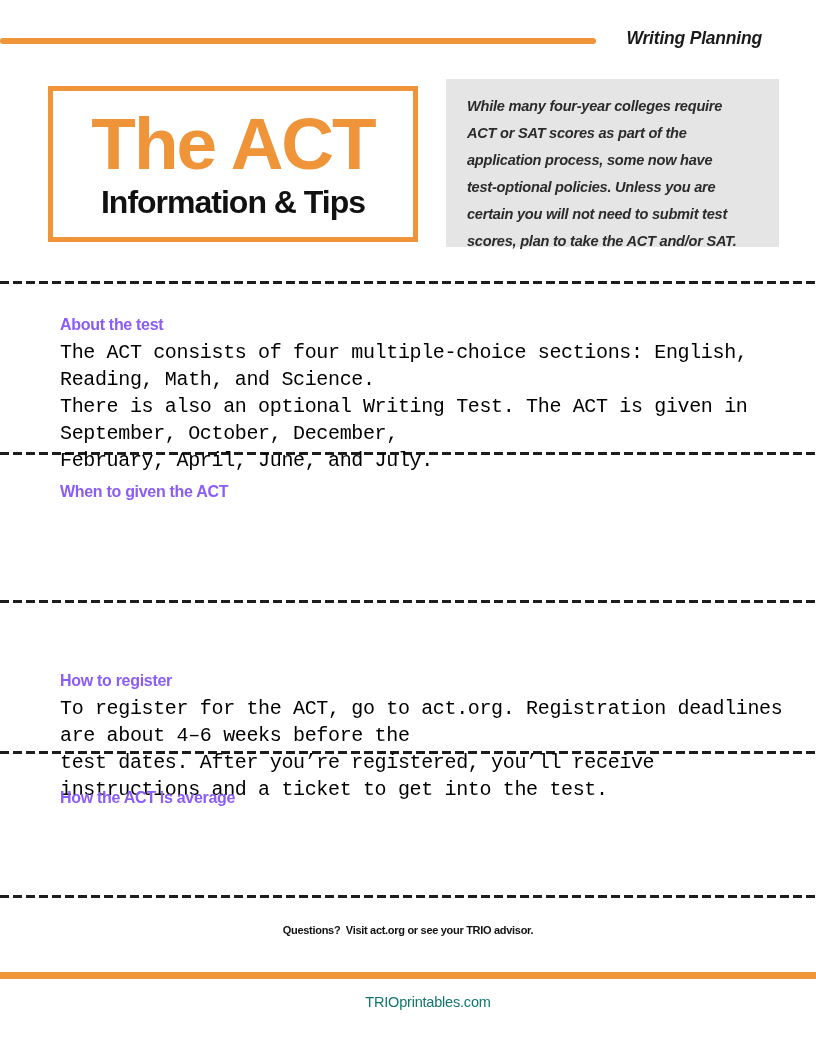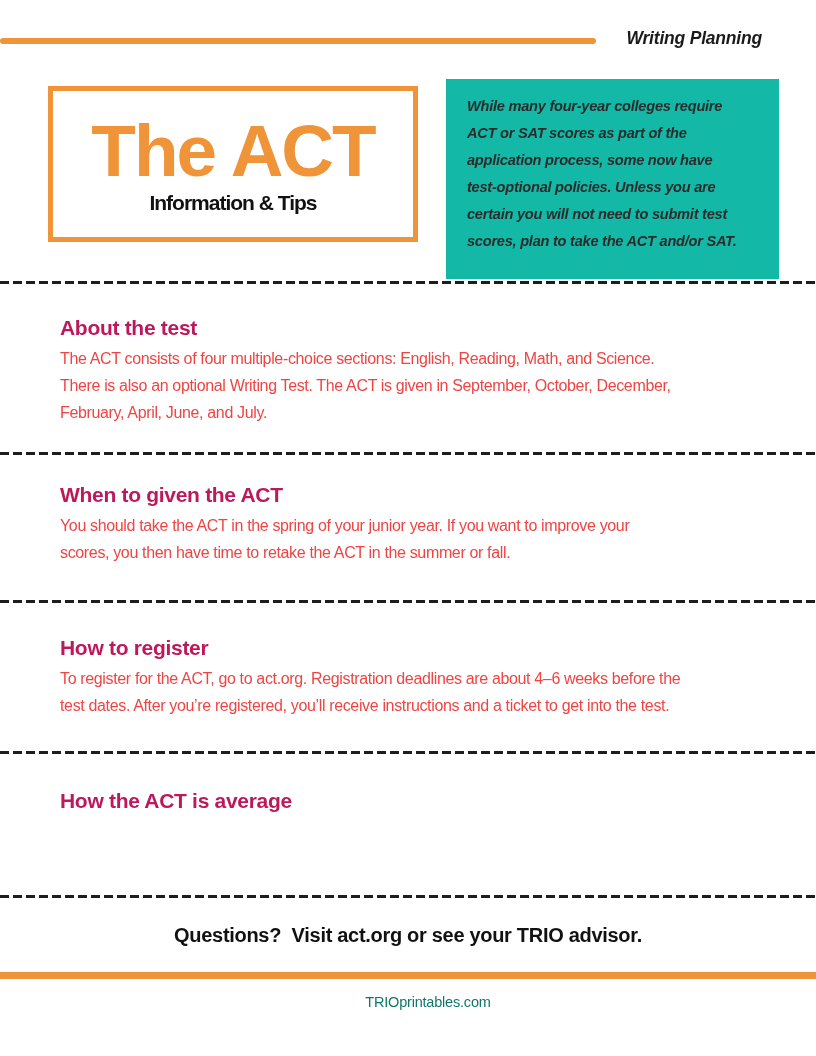--- a/index.html
+++ b/index.html
@@ -58,35 +58,35 @@
   .title-main {
     font-size: 73px;
     font-weight: bold;
     line-height: 1.0;
     letter-spacing: -2px;
     color: #F0943A;
     white-space: pre;
   }
   .title-sub {
     margin-top: 4px;
-    font-size: 21px;
+    font-size: 32px;
     font-weight: bold;
     letter-spacing: -1px;
     color: #111111;
     white-space: pre;
   }
 
   
   .intro-box {
     position: absolute;
     left: 446px;
     top: 79px;
     width: 333px;
-    height: 200px;
-    background: #14b8a6;
+    height: 168px;
+    background: #e5e5e5;
     box-sizing: border-box;
     padding: 14px 10px 0 21px;
   }
   .intro-text {
     font-size: 14.6px;
     font-weight: bold;
     font-style: italic;
     letter-spacing: -0.25px;
     line-height: 27px;
     color: #2b2b2b;
@@ -108,46 +108,47 @@
   .dash-5 { top: 895px; }
 
   
   .section {
     position: absolute;
     left: 60px;
     width: 730px;
   }
   .sec-1 { top: 316px; }
   .sec-2 { top: 483px; }
-  .sec-3 { top: 636px; }
+  .sec-3 { top: 672px; }
   .sec-4 { top: 789px; }
   .section h2 {
     margin: 0 0 5px 0;
-    font-size: 21px;
+    font-size: 16px;
     font-weight: bold;
     letter-spacing: -0.3px;
-    color: #be185d;
+    color: #8b5cf6;
   }
   .section .body-text {
     margin: 0;
-    font-size: 16px;
+    font-size: 20px;
     letter-spacing: -0.35px;
     line-height: 27px;
-    color: #ef4444;
+    color: #000000;
     white-space: pre-line;
+    font-family: Liberation Mono, monospace;
   }
 
   
   .footer-question {
     position: absolute;
     left: 0;
     top: 924px;
     width: 816px;
     text-align: center;
-    font-size: 20px;
+    font-size: 11px;
     font-weight: bold;
     letter-spacing: -0.3px;
     color: #111111;
     white-space: pre;
   }
   .bottom-rule {
     position: absolute;
     left: 0;
     top: 972px;
     width: 816px;
@@ -196,22 +197,20 @@
 
   <div class="section sec-1">
     <h2>About the test</h2>
     <p class="body-text">The ACT consists of four multiple-choice sections: English, Reading, Math, and Science.
 There is also an optional Writing Test. The ACT is given in September, October, December,
 February, April, June, and July.</p>
   </div>
 
   <div class="section sec-2">
     <h2>When to given the ACT</h2>
-    <p class="body-text">You should take the ACT in the spring of your junior year. If you want to improve your
-scores, you then have time to retake the ACT in the summer or fall.</p>
   </div>
 
   <div class="section sec-3">
     <h2>How to register</h2>
     <p class="body-text">To register for the ACT, go to act.org. Registration deadlines are about 4–6 weeks before the
 test dates. After you’re registered, you’ll receive instructions and a ticket to get into the test.</p>
   </div>
 
   <div class="section sec-4">
     <h2>How the ACT is average</h2>

